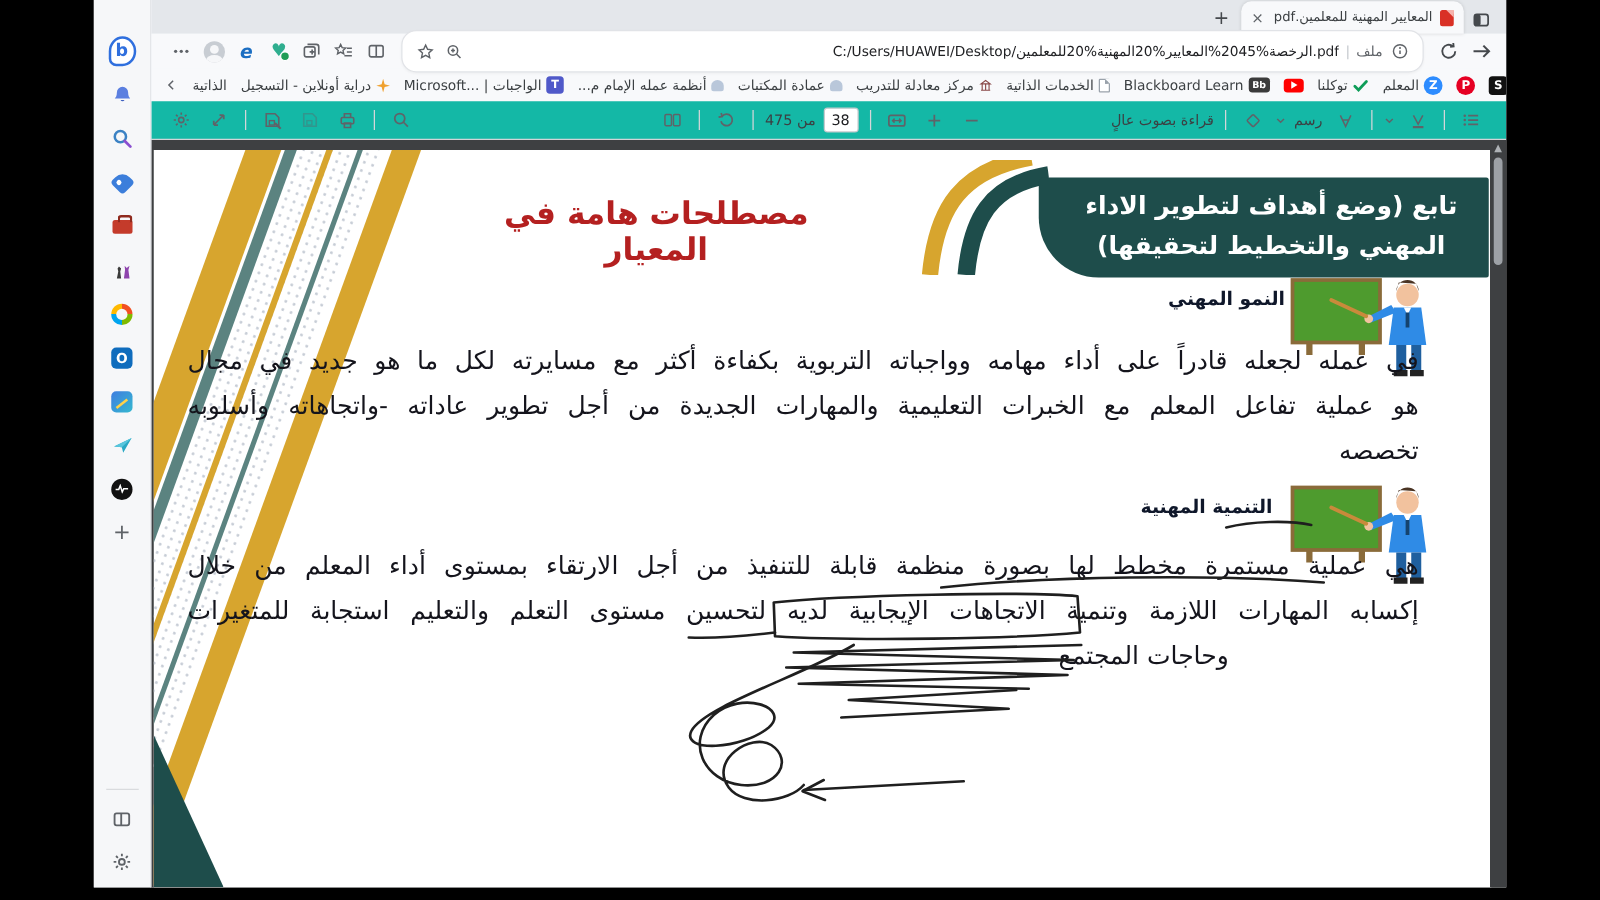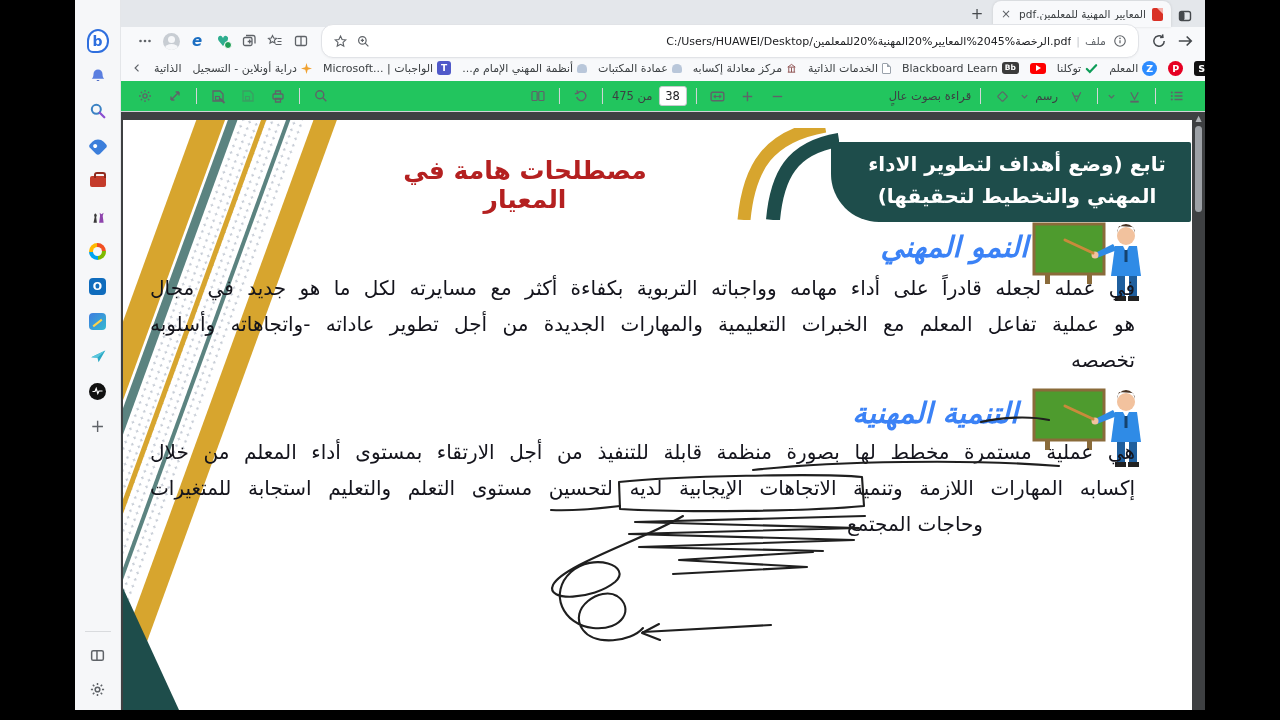--- a/index.html
+++ b/index.html
@@ -61,21 +61,21 @@
   .pageic::after { content:""; position:absolute; right:-1px; top:-1px; border:2.5px solid #f8f9fb; border-left-color:#9aa2ab; border-bottom-color:#9aa2ab; }
   .bb-sq { background:#3b3b3b; color:#fff; font-size:7.5px; font-weight:bold; border-radius:3px; padding:2px 3px; line-height:1; }
   .yt { width:16px; height:11px; background:#f00; border-radius:3px; position:relative; }
   .yt::after { content:""; position:absolute; left:6px; top:2.5px; border-left:5px solid #fff; border-top:3px solid transparent; border-bottom:3px solid transparent; }
   .circ { width:15px; height:15px; border-radius:50%; color:#fff; font-size:9.5px; font-weight:bold; display:flex; align-items:center; justify-content:center; }
   .z-c { background:#2d8cff; } .p-c { background:#e60023; }
   .s-sq { width:15px; height:15px; background:#111; border-radius:3px; color:#fff; font-size:9.5px; font-weight:bold; display:flex; align-items:center; justify-content:center; }
   .teams-sq { width:14px; height:14px; background:#5059c9; border-radius:3px; color:#fff; font-size:9px; font-weight:bold; display:flex; align-items:center; justify-content:center; }
 
   
-  .pdfbar { height:31px; background:#22c55e; border-bottom:1px solid #d2d4d7; position:relative; }
+  .pdfbar { height:31px; background:#14b8a6; border-bottom:1px solid #d2d4d7; position:relative; }
   .grp { position:absolute; top:0; height:30px; display:flex; align-items:center; gap:6px; }
   .g-left { left:12px; } .g-center { left:50%; transform:translateX(-52%); } .g-right { right:16px; }
   .tbtn { width:24px; height:24px; display:flex; align-items:center; justify-content:center; border-radius:4px; flex:0 0 auto; }
   .vsep { width:1px; height:16px; background:#d4d6d9; margin:0 3px; }
   .pageinfo { font-size:11.5px; color:#3c4043; direction:rtl; }
   .pagebox { width:28px; height:20px; border:1px solid #c6c9cd; border-radius:3px; background:#fff; font-size:11.5px; text-align:center; color:#202124; font-family:"DejaVu Sans",sans-serif; }
   .tlabel { font-size:11.5px; color:#3c4043; direction:rtl; }
   .caret { display:inline-flex; }
 
   
@@ -89,21 +89,21 @@
   
   .band { position:absolute; top:-60px; height:820px; transform:rotate(20deg); transform-origin:top center; }
   .dotpatch { background-image:radial-gradient(#c7cdd6 1px, transparent 1.2px); background-size:7px 7px; }
   .corner-tri { position:absolute; left:0; bottom:0; width:56px; height:122px; background:var(--slide-teal,#1e4d4b); clip-path:polygon(0 0, 100% 100%, 0 100%); }
 
   .swoosh { position:absolute; left:598px; top:8px; }
   .titlebox { position:absolute; left:708px; top:12px; width:360px; height:80px; background:var(--slide-teal,#1e4d4b); border-radius:4px 2px 2px 48px; color:#fff; font-weight:bold; font-size:20px; line-height:1.6; text-align:center; direction:rtl; padding:6px 14px 0 26px;margin-top:10px; }
   .subtitle { position:absolute; left:242px; top:36px; width:320px; text-align:center; font-size:25px; font-weight:bold; color:var(--heading-red,#b42020); direction:rtl; }
 
   .clipart { position:absolute; }
-  .sec-h { position:absolute; font-size:29px; font-weight:bold; color:#3b82f6; direction:rtl;font-style:italic; }
+  .sec-h { position:absolute; font-size:15px; font-weight:bold; color:#0f172a; direction:rtl; }
   .h-growth { right:165px; top:110px; }
   .h-dev { right:175px; top:276px; }
 
   .para { position:absolute; left:27px; width:985px; direction:rtl; font-size:20px; color:#14141c; line-height:36px; }
   .p1 { top:150px; } .p2 { top:314px; }
   .pline { text-align:justify; text-align-last:justify; }
   .pline.short { text-align-last:right; }
   .pline.indent { padding-right:152px; text-align-last:right; }
 
   .slide-footer { position:absolute; left:127px; top:560px; font-size:19px; font-weight:bold; color:var(--footer-green,#156a4f); direction:rtl; }
@@ -299,29 +299,29 @@
               <svg class="ic" width="11" height="11" viewBox="0 0 12 12">
                 <path d="M6 0 L7.3 4.7 12 6 7.3 7.3 6 12 4.7 7.3 0 6 4.7 4.7z" fill="#f0a12f"></path>
               </svg>
             </span>
           </span>
       <span class="fav">
             <span class="lbl">الواجبات | ...Microsoft</span>
             <span class="teams-sq">T</span>
           </span>
       <span class="fav">
-            <span class="lbl">أنظمة المهني الإمام م...</span>
+            <span class="lbl">أنظمة عمله الإمام م...</span>
             <span class="dome"></span>
           </span>
       <span class="fav">
             <span class="lbl">عمادة المكتبات</span>
             <span class="dome"></span>
           </span>
       <span class="fav">
-            <span class="lbl">مركز معادلة إكسابه</span>
+            <span class="lbl">مركز معادلة للتدريب</span>
             <span>
               <svg class="ic" width="11" height="11" viewBox="0 0 12 12">
                 <path d="M2 10h8M3 10V5M6 10V5M9 10V5M2 4.5h8L6 1.5z" stroke="#8a4a4a" stroke-width="1" fill="none"></path>
               </svg>
             </span>
           </span>
       <span class="fav">
             <span class="lbl">الخدمات الذاتية</span>
             <span class="pageic"></span>
           </span>

